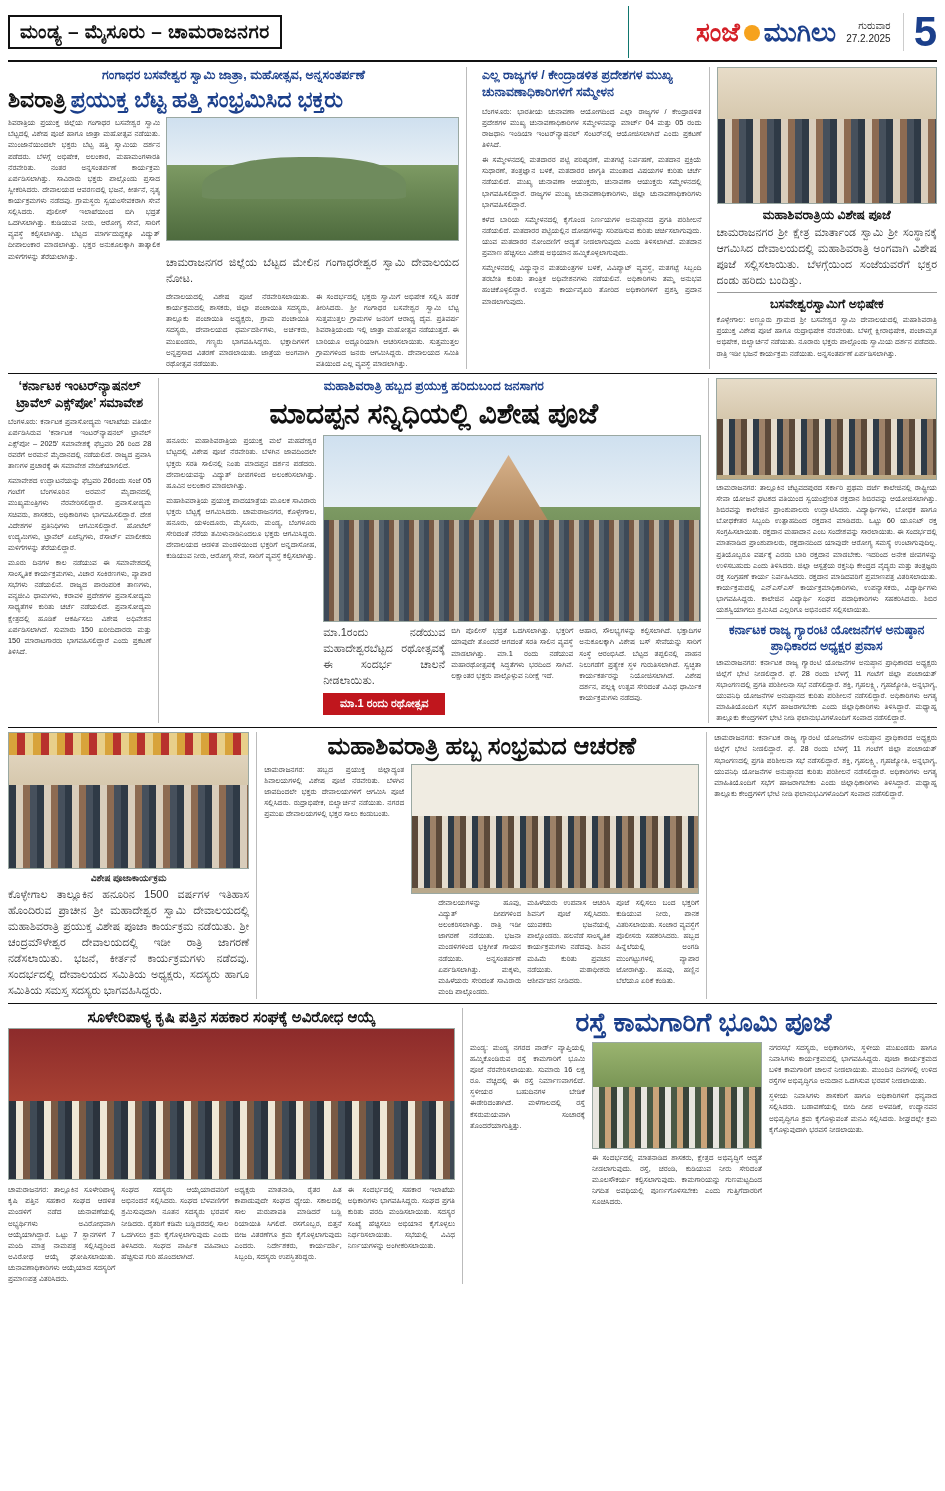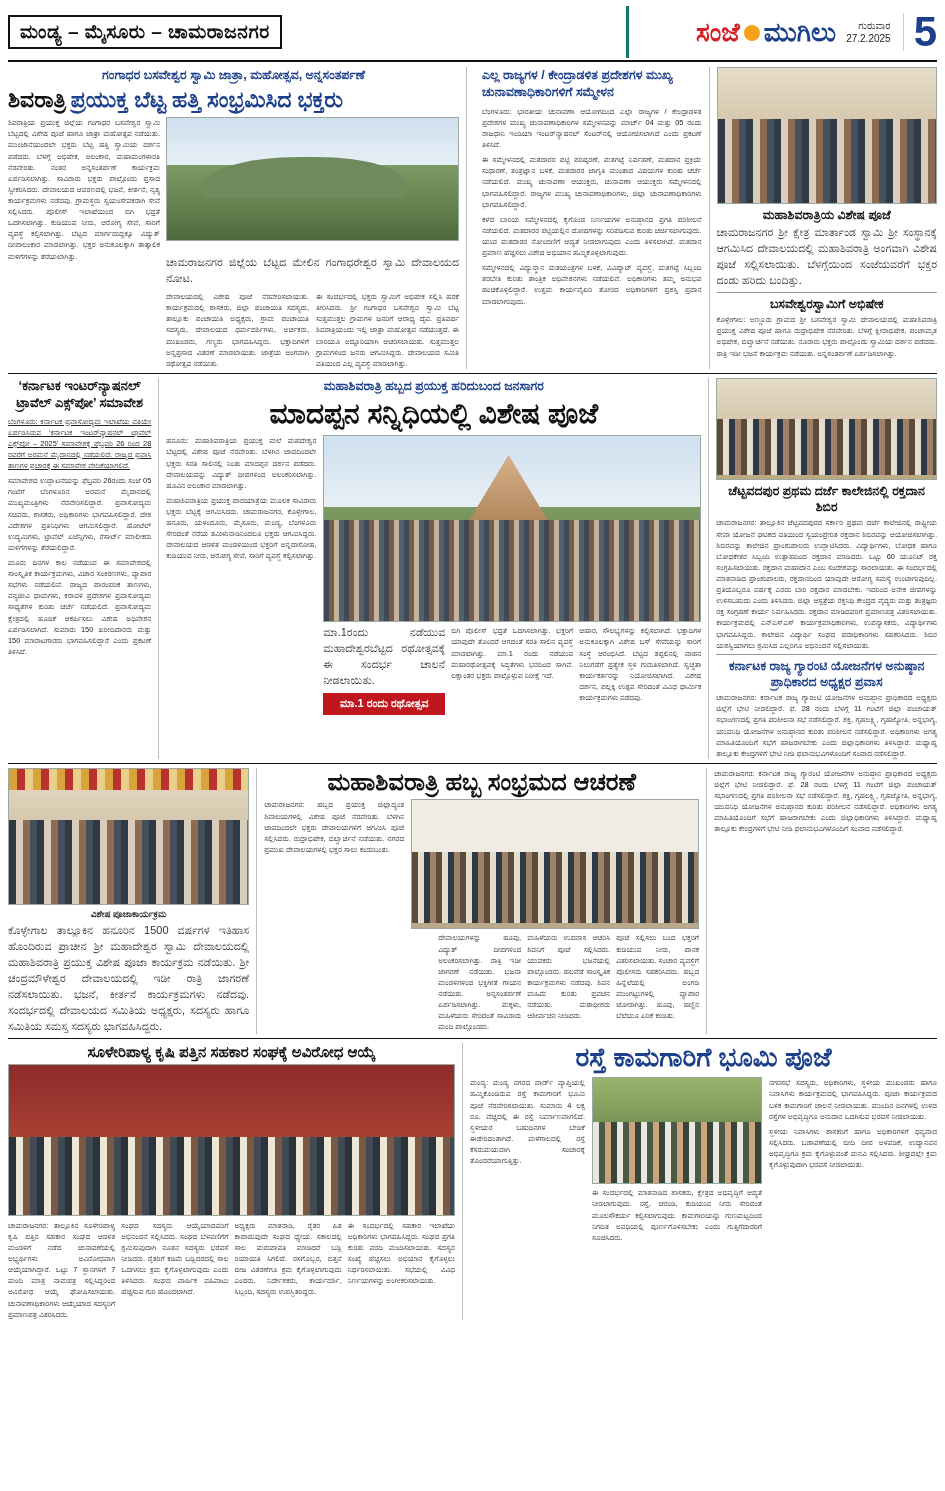--- a/index.html
+++ b/index.html
@@ -36,21 +36,21 @@
     font-size:19px;
     font-weight:bold;
     letter-spacing:.5px;
     color:#111;
   }
   .masthead-right{
     width:300px;
     display:flex;
     align-items:center;
     justify-content:flex-end;
-    border-left:3px solid #0f766e;
+    border-left:1px solid #0f766e;
     padding-left:8px;
   }
   .logo-wrap{display:flex;align-items:baseline;gap:2px;}
   .logo-sanje{
     font-size:26px;font-weight:bold;color:#d42027;line-height:1;
   }
   .logo-mugilu{
     font-size:26px;font-weight:bold;color:#1b3f8b;line-height:1;
   }
   .logo-sun{
@@ -205,21 +205,21 @@
     </div>
   </div>
 
   <div class="rule-h"></div>
 
   <div class="topgrid">
 
     <div style="width:150px;">
       <div class="small-head">‘ಕರ್ನಾಟಕ ಇಂಟರ್‌ನ್ಯಾಷನಲ್</div>
       <div class="small-head">ಟ್ರಾವೆಲ್ ಎಕ್ಸ್‌ಪೋ’ ಸಮಾವೇಶ</div>
-      <div class="body" style="margin-top:4px;text-decoration:underline;">ಬೆಂಗಳೂರು: ಕರ್ನಾಟಕ ಪ್ರವಾಸೋದ್ಯಮ ಇಲಾಖೆಯ ವತಿಯೇ ಏರ್ಪಡಿಸಿರುವ ‘ಕರ್ನಾಟಕ ಇಂಟರ್‌ನ್ಯಾಷನಲ್ ಟ್ರಾವೆಲ್ ಎಕ್ಸ್‌ಪೋ – 2025’ ಸಮಾವೇಶಕ್ಕೆ ಫೆಬ್ರವರಿ 26 ರಿಂದ 28 ರವರೆಗೆ ಅರಮನೆ ಮೈದಾನದಲ್ಲಿ ನಡೆಯಲಿದೆ. ರಾಜ್ಯದ ಪ್ರವಾಸಿ ತಾಣಗಳ ಪ್ರಚಾರಕ್ಕೆ ಈ ಸಮಾವೇಶ ವೇದಿಕೆಯಾಗಲಿದೆ.</div>
+      <div class="body" style="margin-top:4px;">ಬೆಂಗಳೂರು: ಕರ್ನಾಟಕ ಪ್ರವಾಸೋದ್ಯಮ ಇಲಾಖೆಯ ವತಿಯೇ ಏರ್ಪಡಿಸಿರುವ ‘ಕರ್ನಾಟಕ ಇಂಟರ್‌ನ್ಯಾಷನಲ್ ಟ್ರಾವೆಲ್ ಎಕ್ಸ್‌ಪೋ – 2025’ ಸಮಾವೇಶಕ್ಕೆ ಫೆಬ್ರವರಿ 26 ರಿಂದ 28 ರವರೆಗೆ ಅರಮನೆ ಮೈದಾನದಲ್ಲಿ ನಡೆಯಲಿದೆ. ರಾಜ್ಯದ ಪ್ರವಾಸಿ ತಾಣಗಳ ಪ್ರಚಾರಕ್ಕೆ ಈ ಸಮಾವೇಶ ವೇದಿಕೆಯಾಗಲಿದೆ.</div>
       <div class="body" style="margin-top:4px;">ಸಮಾವೇಶದ ಉದ್ಘಾಟನೆಯನ್ನು ಫೆಬ್ರವರಿ 26ರಂದು ಸಂಜೆ 05 ಗಂಟೆಗೆ ಬೆಂಗಳೂರಿನ ಅರಮನೆ ಮೈದಾನದಲ್ಲಿ ಮುಖ್ಯಮಂತ್ರಿಗಳು ನೆರವೇರಿಸಲಿದ್ದಾರೆ. ಪ್ರವಾಸೋದ್ಯಮ ಸಚಿವರು, ಶಾಸಕರು, ಅಧಿಕಾರಿಗಳು ಭಾಗವಹಿಸಲಿದ್ದಾರೆ. ದೇಶ ವಿದೇಶಗಳ ಪ್ರತಿನಿಧಿಗಳು ಆಗಮಿಸಲಿದ್ದಾರೆ. ಹೋಟೆಲ್ ಉದ್ಯಮಿಗಳು, ಟ್ರಾವೆಲ್ ಏಜೆನ್ಸಿಗಳು, ರೆಸಾರ್ಟ್ ಮಾಲೀಕರು ಮಳಿಗೆಗಳನ್ನು ತೆರೆಯಲಿದ್ದಾರೆ.</div>
       <div class="body" style="margin-top:4px;">ಮೂರು ದಿನಗಳ ಕಾಲ ನಡೆಯುವ ಈ ಸಮಾವೇಶದಲ್ಲಿ ಸಾಂಸ್ಕೃತಿಕ ಕಾರ್ಯಕ್ರಮಗಳು, ವಿಚಾರ ಸಂಕಿರಣಗಳು, ವ್ಯಾಪಾರ ಸಭೆಗಳು ನಡೆಯಲಿವೆ. ರಾಜ್ಯದ ಪಾರಂಪರಿಕ ತಾಣಗಳು, ವನ್ಯಜೀವಿ ಧಾಮಗಳು, ಕರಾವಳಿ ಪ್ರದೇಶಗಳ ಪ್ರವಾಸೋದ್ಯಮ ಸಾಧ್ಯತೆಗಳ ಕುರಿತು ಚರ್ಚೆ ನಡೆಯಲಿದೆ. ಪ್ರವಾಸೋದ್ಯಮ ಕ್ಷೇತ್ರದಲ್ಲಿ ಹೂಡಿಕೆ ಆಕರ್ಷಿಸಲು ವಿಶೇಷ ಅಧಿವೇಶನ ಏರ್ಪಡಿಸಲಾಗಿದೆ. ಸುಮಾರು 150 ಖರೀದಿದಾರರು ಮತ್ತು 150 ಮಾರಾಟಗಾರರು ಭಾಗವಹಿಸಲಿದ್ದಾರೆ ಎಂದು ಪ್ರಕಟಣೆ ತಿಳಿಸಿದೆ.</div>
     </div>
 
     <div class="col-rule" style="width:535px;padding-left:7px;">
       <div class="kicker">ಮಹಾಶಿವರಾತ್ರಿ ಹಬ್ಬದ ಪ್ರಯುಕ್ತ ಹರಿದುಬಂದ ಜನಸಾಗರ</div>
       <div class="headline" style="font-size:28px;text-align:center;margin-top:2px;">ಮಾದಪ್ಪನ ಸನ್ನಿಧಿಯಲ್ಲಿ ವಿಶೇಷ ಪೂಜೆ</div>
       <div class="cols2" style="margin-top:5px;">
         <div style="width:150px;">
           <div class="body">ಹನೂರು: ಮಹಾಶಿವರಾತ್ರಿಯ ಪ್ರಯುಕ್ತ ಮಲೆ ಮಹದೇಶ್ವರ ಬೆಟ್ಟದಲ್ಲಿ ವಿಶೇಷ ಪೂಜೆ ನೆರವೇರಿತು. ಬೆಳಗಿನ ಜಾವದಿಂದಲೇ ಭಕ್ತರು ಸರತಿ ಸಾಲಿನಲ್ಲಿ ನಿಂತು ಮಾದಪ್ಪನ ದರ್ಶನ ಪಡೆದರು. ದೇವಾಲಯವನ್ನು ವಿದ್ಯುತ್ ದೀಪಗಳಿಂದ ಅಲಂಕರಿಸಲಾಗಿತ್ತು. ಹೂವಿನ ಅಲಂಕಾರ ಮಾಡಲಾಗಿತ್ತು.</div>
@@ -246,21 +246,20 @@
           </div>
         </div>
       </div>
     </div>
 
     <div class="c3 col-rule" style="padding-left:7px;">
       <div class="photo" style="height:100px;">
         <div class="room"></div>
           <div class="hallfigs"></div>
       </div>
-      <div class="rail-head" style="margin-top:3px;">ಚೆಟ್ಟವದಪುರ ಪ್ರಥಮ ದರ್ಜೆ ಕಾಲೇಜಿನಲ್ಲಿ ರಕ್ತದಾನ ಶಿಬಿರ</div>
       <div class="body" style="margin-top:2px;">ಚಾಮರಾಜನಗರ: ತಾಲ್ಲೂಕಿನ ಚೆಟ್ಟವದಪುರದ ಸರ್ಕಾರಿ ಪ್ರಥಮ ದರ್ಜೆ ಕಾಲೇಜಿನಲ್ಲಿ ರಾಷ್ಟ್ರೀಯ ಸೇವಾ ಯೋಜನೆ ಘಟಕದ ವತಿಯಿಂದ ಸ್ವಯಂಪ್ರೇರಿತ ರಕ್ತದಾನ ಶಿಬಿರವನ್ನು ಆಯೋಜಿಸಲಾಗಿತ್ತು. ಶಿಬಿರವನ್ನು ಕಾಲೇಜಿನ ಪ್ರಾಂಶುಪಾಲರು ಉದ್ಘಾಟಿಸಿದರು. ವಿದ್ಯಾರ್ಥಿಗಳು, ಬೋಧಕ ಹಾಗೂ ಬೋಧಕೇತರ ಸಿಬ್ಬಂದಿ ಉತ್ಸಾಹದಿಂದ ರಕ್ತದಾನ ಮಾಡಿದರು. ಒಟ್ಟು 60 ಯೂನಿಟ್ ರಕ್ತ ಸಂಗ್ರಹಿಸಲಾಯಿತು. ರಕ್ತದಾನ ಮಹಾದಾನ ಎಂಬ ಸಂದೇಶವನ್ನು ಸಾರಲಾಯಿತು. ಈ ಸಂದರ್ಭದಲ್ಲಿ ಮಾತನಾಡಿದ ಪ್ರಾಂಶುಪಾಲರು, ರಕ್ತದಾನದಿಂದ ಯಾವುದೇ ಆರೋಗ್ಯ ಸಮಸ್ಯೆ ಉಂಟಾಗುವುದಿಲ್ಲ. ಪ್ರತಿಯೊಬ್ಬರೂ ವರ್ಷಕ್ಕೆ ಎರಡು ಬಾರಿ ರಕ್ತದಾನ ಮಾಡಬೇಕು. ಇದರಿಂದ ಅನೇಕ ಜೀವಗಳನ್ನು ಉಳಿಸಬಹುದು ಎಂದು ತಿಳಿಸಿದರು. ಜಿಲ್ಲಾ ಆಸ್ಪತ್ರೆಯ ರಕ್ತನಿಧಿ ಕೇಂದ್ರದ ವೈದ್ಯರು ಮತ್ತು ತಂತ್ರಜ್ಞರು ರಕ್ತ ಸಂಗ್ರಹಣೆ ಕಾರ್ಯ ನಿರ್ವಹಿಸಿದರು. ರಕ್ತದಾನ ಮಾಡಿದವರಿಗೆ ಪ್ರಮಾಣಪತ್ರ ವಿತರಿಸಲಾಯಿತು. ಕಾರ್ಯಕ್ರಮದಲ್ಲಿ ಎನ್‌ಎಸ್‌ಎಸ್ ಕಾರ್ಯಕ್ರಮಾಧಿಕಾರಿಗಳು, ಉಪನ್ಯಾಸಕರು, ವಿದ್ಯಾರ್ಥಿಗಳು ಭಾಗವಹಿಸಿದ್ದರು. ಕಾಲೇಜಿನ ವಿದ್ಯಾರ್ಥಿ ಸಂಘದ ಪದಾಧಿಕಾರಿಗಳು ಸಹಕರಿಸಿದರು. ಶಿಬಿರ ಯಶಸ್ವಿಯಾಗಲು ಶ್ರಮಿಸಿದ ಎಲ್ಲರಿಗೂ ಅಭಿನಂದನೆ ಸಲ್ಲಿಸಲಾಯಿತು.</div>
       <div class="rule-thin"></div>
       <div class="rail-head blue">ಕರ್ನಾಟಕ ರಾಜ್ಯ ಗ್ಯಾರಂಟಿ ಯೋಜನೆಗಳ ಅನುಷ್ಠಾನ ಪ್ರಾಧಿಕಾರದ ಅಧ್ಯಕ್ಷರ ಪ್ರವಾಸ</div>
       <div class="body" style="margin-top:2px;">ಚಾಮರಾಜನಗರ: ಕರ್ನಾಟಕ ರಾಜ್ಯ ಗ್ಯಾರಂಟಿ ಯೋಜನೆಗಳ ಅನುಷ್ಠಾನ ಪ್ರಾಧಿಕಾರದ ಅಧ್ಯಕ್ಷರು ಜಿಲ್ಲೆಗೆ ಭೇಟಿ ನೀಡಲಿದ್ದಾರೆ. ಫೆ. 28 ರಂದು ಬೆಳಗ್ಗೆ 11 ಗಂಟೆಗೆ ಜಿಲ್ಲಾ ಪಂಚಾಯತ್ ಸಭಾಂಗಣದಲ್ಲಿ ಪ್ರಗತಿ ಪರಿಶೀಲನಾ ಸಭೆ ನಡೆಸಲಿದ್ದಾರೆ. ಶಕ್ತಿ, ಗೃಹಲಕ್ಷ್ಮಿ, ಗೃಹಜ್ಯೋತಿ, ಅನ್ನಭಾಗ್ಯ, ಯುವನಿಧಿ ಯೋಜನೆಗಳ ಅನುಷ್ಠಾನದ ಕುರಿತು ಪರಿಶೀಲನೆ ನಡೆಸಲಿದ್ದಾರೆ. ಅಧಿಕಾರಿಗಳು ಅಗತ್ಯ ಮಾಹಿತಿಯೊಂದಿಗೆ ಸಭೆಗೆ ಹಾಜರಾಗಬೇಕು ಎಂದು ಜಿಲ್ಲಾಧಿಕಾರಿಗಳು ತಿಳಿಸಿದ್ದಾರೆ. ಮಧ್ಯಾಹ್ನ ತಾಲ್ಲೂಕು ಕೇಂದ್ರಗಳಿಗೆ ಭೇಟಿ ನೀಡಿ ಫಲಾನುಭವಿಗಳೊಂದಿಗೆ ಸಂವಾದ ನಡೆಸಲಿದ್ದಾರೆ.</div>
     </div>
   </div>
 
   <div class="rule-h"></div>
 
   <div class="topgrid">
@@ -328,21 +327,21 @@
         <div class="minicol">
           <div class="body">ಈ ಸಂದರ್ಭದಲ್ಲಿ ಸಹಕಾರ ಇಲಾಖೆಯ ಅಧಿಕಾರಿಗಳು ಭಾಗವಹಿಸಿದ್ದರು. ಸಂಘದ ಪ್ರಗತಿ ಕುರಿತು ವರದಿ ಮಂಡಿಸಲಾಯಿತು. ಸದಸ್ಯರ ಸಂಖ್ಯೆ ಹೆಚ್ಚಿಸಲು ಅಭಿಯಾನ ಕೈಗೊಳ್ಳಲು ನಿರ್ಧರಿಸಲಾಯಿತು. ಸಭೆಯಲ್ಲಿ ವಿವಿಧ ನಿರ್ಣಯಗಳನ್ನು ಅಂಗೀಕರಿಸಲಾಯಿತು.</div>
         </div>
       </div>
     </div>
 
     <div class="col-rule" style="width:470px;padding-left:7px;">
       <div class="sec-head blue" style="font-size:26px;">ರಸ್ತೆ ಕಾಮಗಾರಿಗೆ ಭೂಮಿ ಪೂಜೆ</div>
       <div class="cols2" style="margin-top:4px;">
         <div style="width:115px;">
-          <div class="body">ಮಂಡ್ಯ: ಮಂಡ್ಯ ನಗರದ ವಾರ್ಡ್ ವ್ಯಾಪ್ತಿಯಲ್ಲಿ ಹಮ್ಮಿಕೊಂಡಿರುವ ರಸ್ತೆ ಕಾಮಗಾರಿಗೆ ಭೂಮಿ ಪೂಜೆ ನೆರವೇರಿಸಲಾಯಿತು. ಸುಮಾರು 4 ಲಕ್ಷ ರೂ. ವೆಚ್ಚದಲ್ಲಿ ಈ ರಸ್ತೆ ನಿರ್ಮಾಣವಾಗಲಿದೆ. ಸ್ಥಳೀಯರ ಬಹುದಿನಗಳ ಬೇಡಿಕೆ ಈಡೇರಿದಂತಾಗಿದೆ. ಮಳೆಗಾಲದಲ್ಲಿ ರಸ್ತೆ ಕೆಸರುಮಯವಾಗಿ ಸಂಚಾರಕ್ಕೆ ತೊಂದರೆಯಾಗುತ್ತಿತ್ತು.</div>
+          <div class="body">ಮಂಡ್ಯ: ಮಂಡ್ಯ ನಗರದ ವಾರ್ಡ್ ವ್ಯಾಪ್ತಿಯಲ್ಲಿ ಹಮ್ಮಿಕೊಂಡಿರುವ ರಸ್ತೆ ಕಾಮಗಾರಿಗೆ ಭೂಮಿ ಪೂಜೆ ನೆರವೇರಿಸಲಾಯಿತು. ಸುಮಾರು 16 ಲಕ್ಷ ರೂ. ವೆಚ್ಚದಲ್ಲಿ ಈ ರಸ್ತೆ ನಿರ್ಮಾಣವಾಗಲಿದೆ. ಸ್ಥಳೀಯರ ಬಹುದಿನಗಳ ಬೇಡಿಕೆ ಈಡೇರಿದಂತಾಗಿದೆ. ಮಳೆಗಾಲದಲ್ಲಿ ರಸ್ತೆ ಕೆಸರುಮಯವಾಗಿ ಸಂಚಾರಕ್ಕೆ ತೊಂದರೆಯಾಗುತ್ತಿತ್ತು.</div>
         </div>
         <div style="width:345px;">
           <div class="cols2">
             <div style="width:170px;">
               <div class="photo" style="height:105px;">
                 <div class="green"></div>
                   <div class="greenfigs"></div>
               </div>
               <div class="body" style="margin-top:3px;">ಈ ಸಂದರ್ಭದಲ್ಲಿ ಮಾತನಾಡಿದ ಶಾಸಕರು, ಕ್ಷೇತ್ರದ ಅಭಿವೃದ್ಧಿಗೆ ಆದ್ಯತೆ ನೀಡಲಾಗುವುದು. ರಸ್ತೆ, ಚರಂಡಿ, ಕುಡಿಯುವ ನೀರು ಸೇರಿದಂತೆ ಮೂಲಸೌಕರ್ಯ ಕಲ್ಪಿಸಲಾಗುವುದು. ಕಾಮಗಾರಿಯನ್ನು ಗುಣಮಟ್ಟದಿಂದ ನಿಗದಿತ ಅವಧಿಯಲ್ಲಿ ಪೂರ್ಣಗೊಳಿಸಬೇಕು ಎಂದು ಗುತ್ತಿಗೆದಾರರಿಗೆ ಸೂಚಿಸಿದರು.</div>
             </div>

